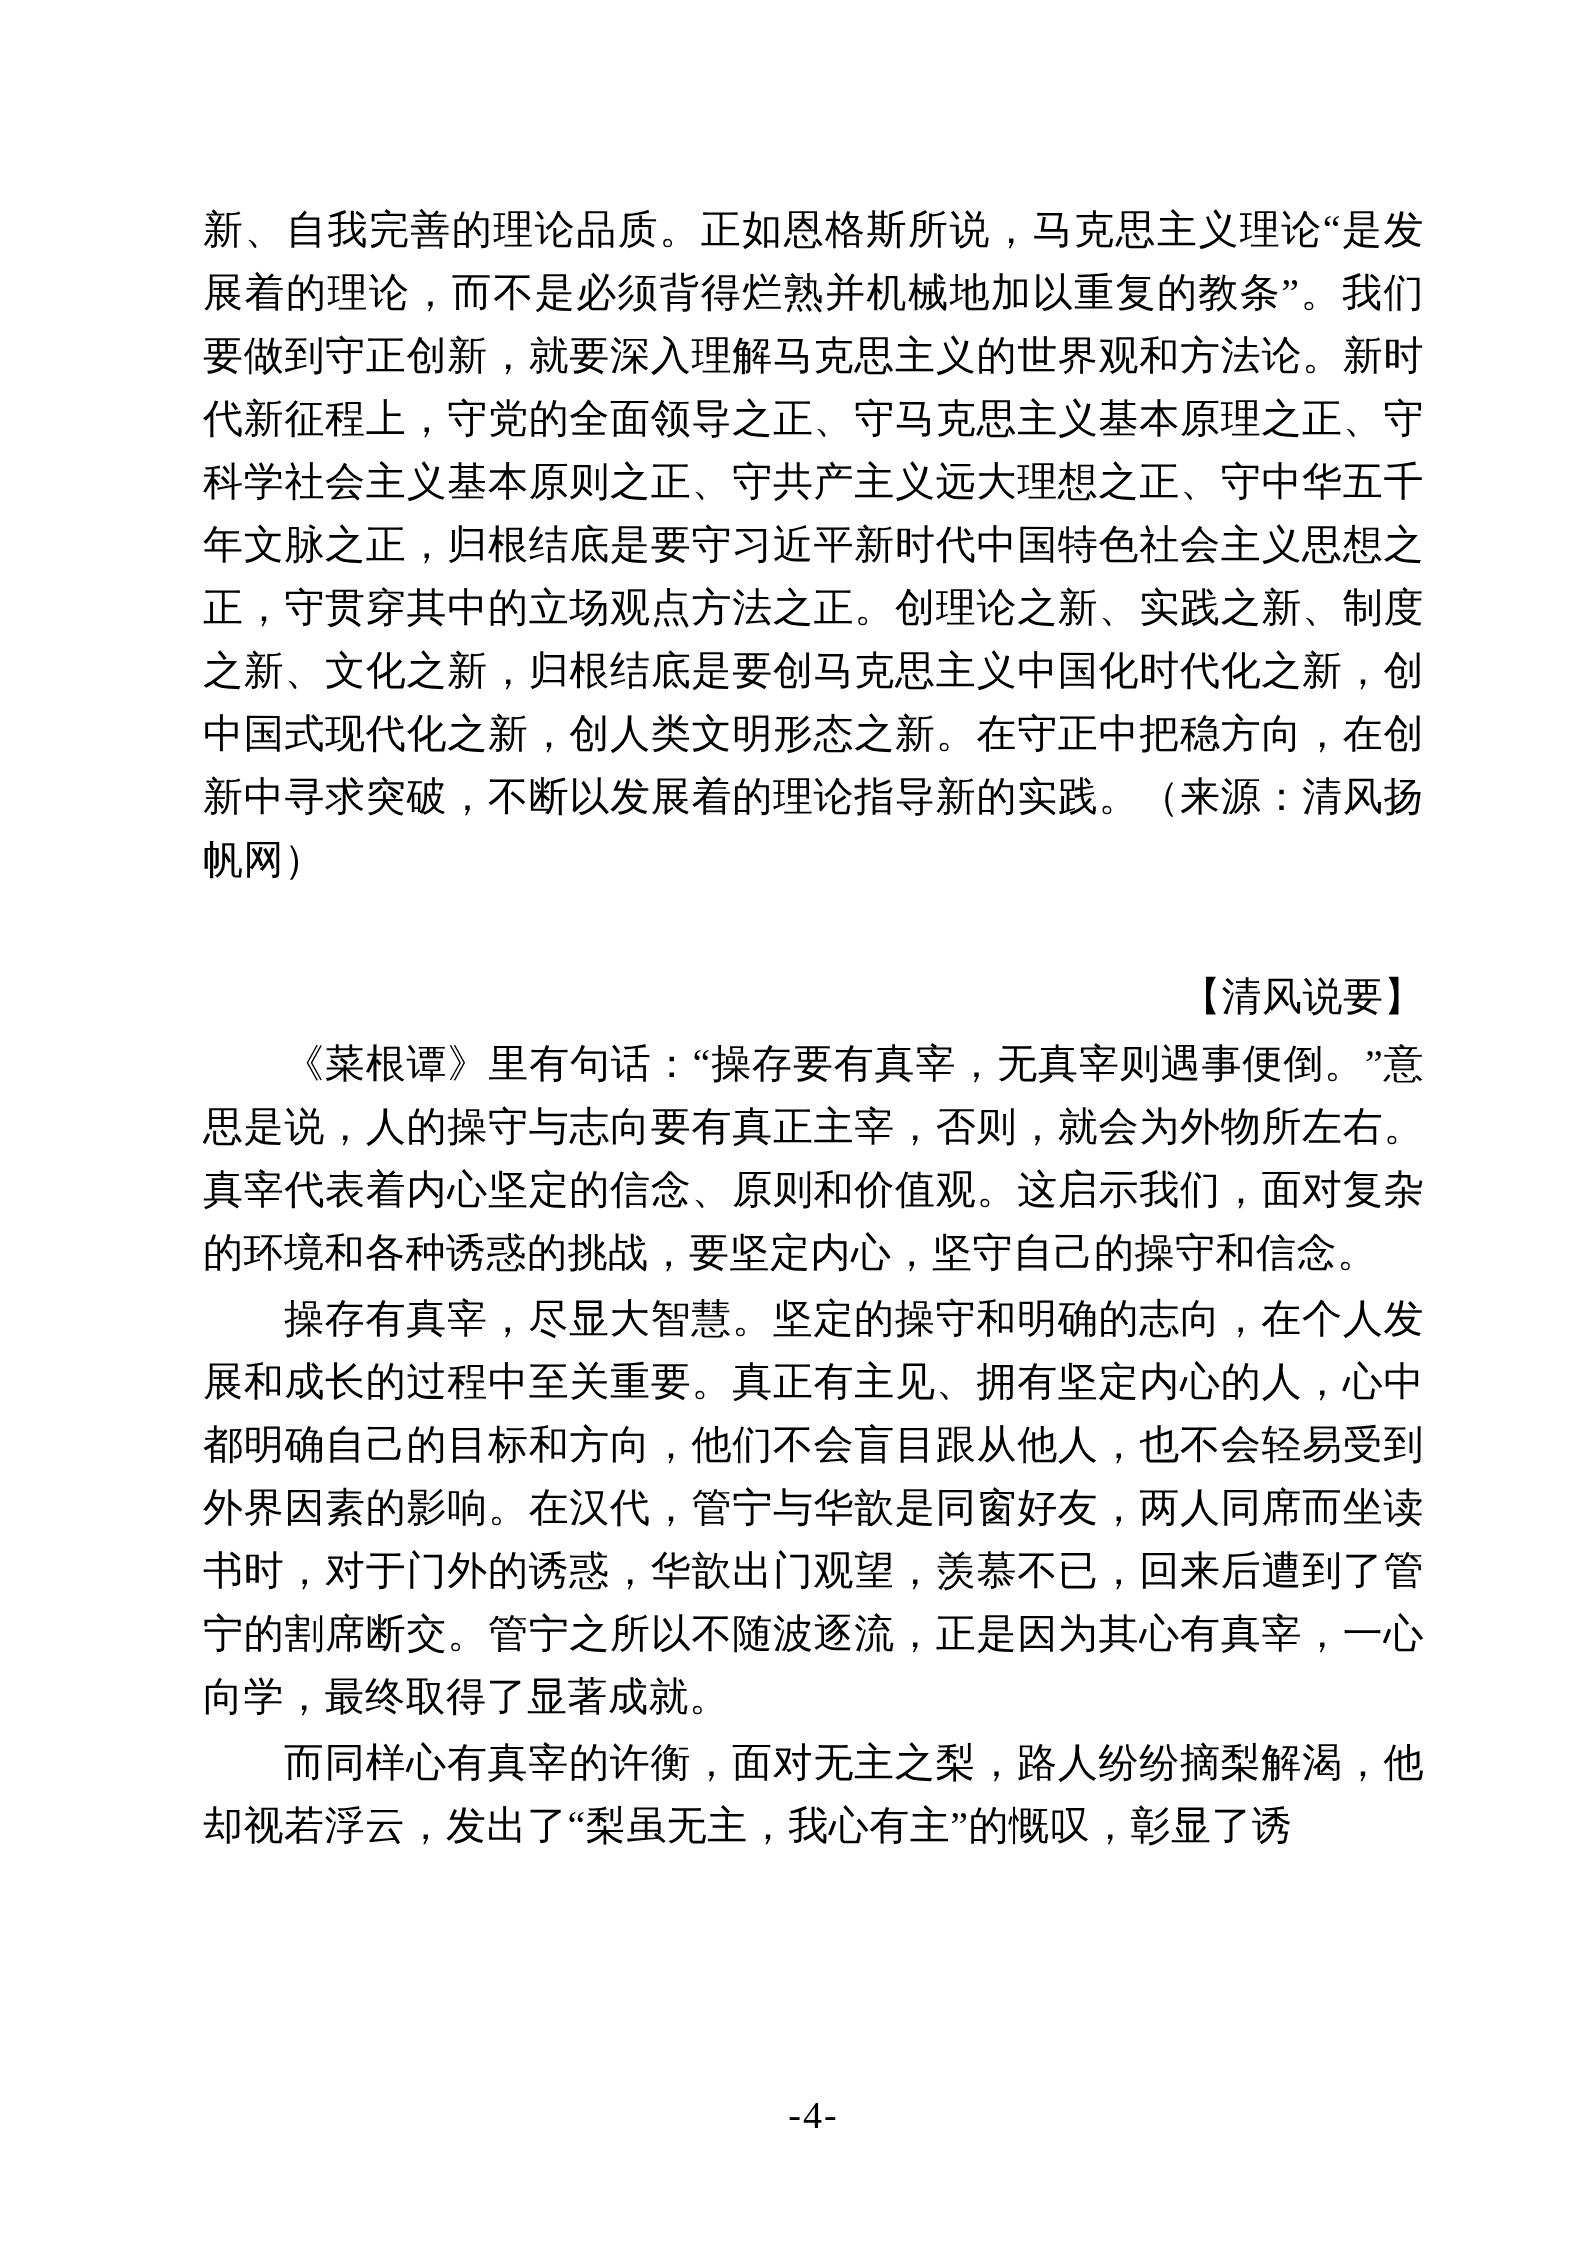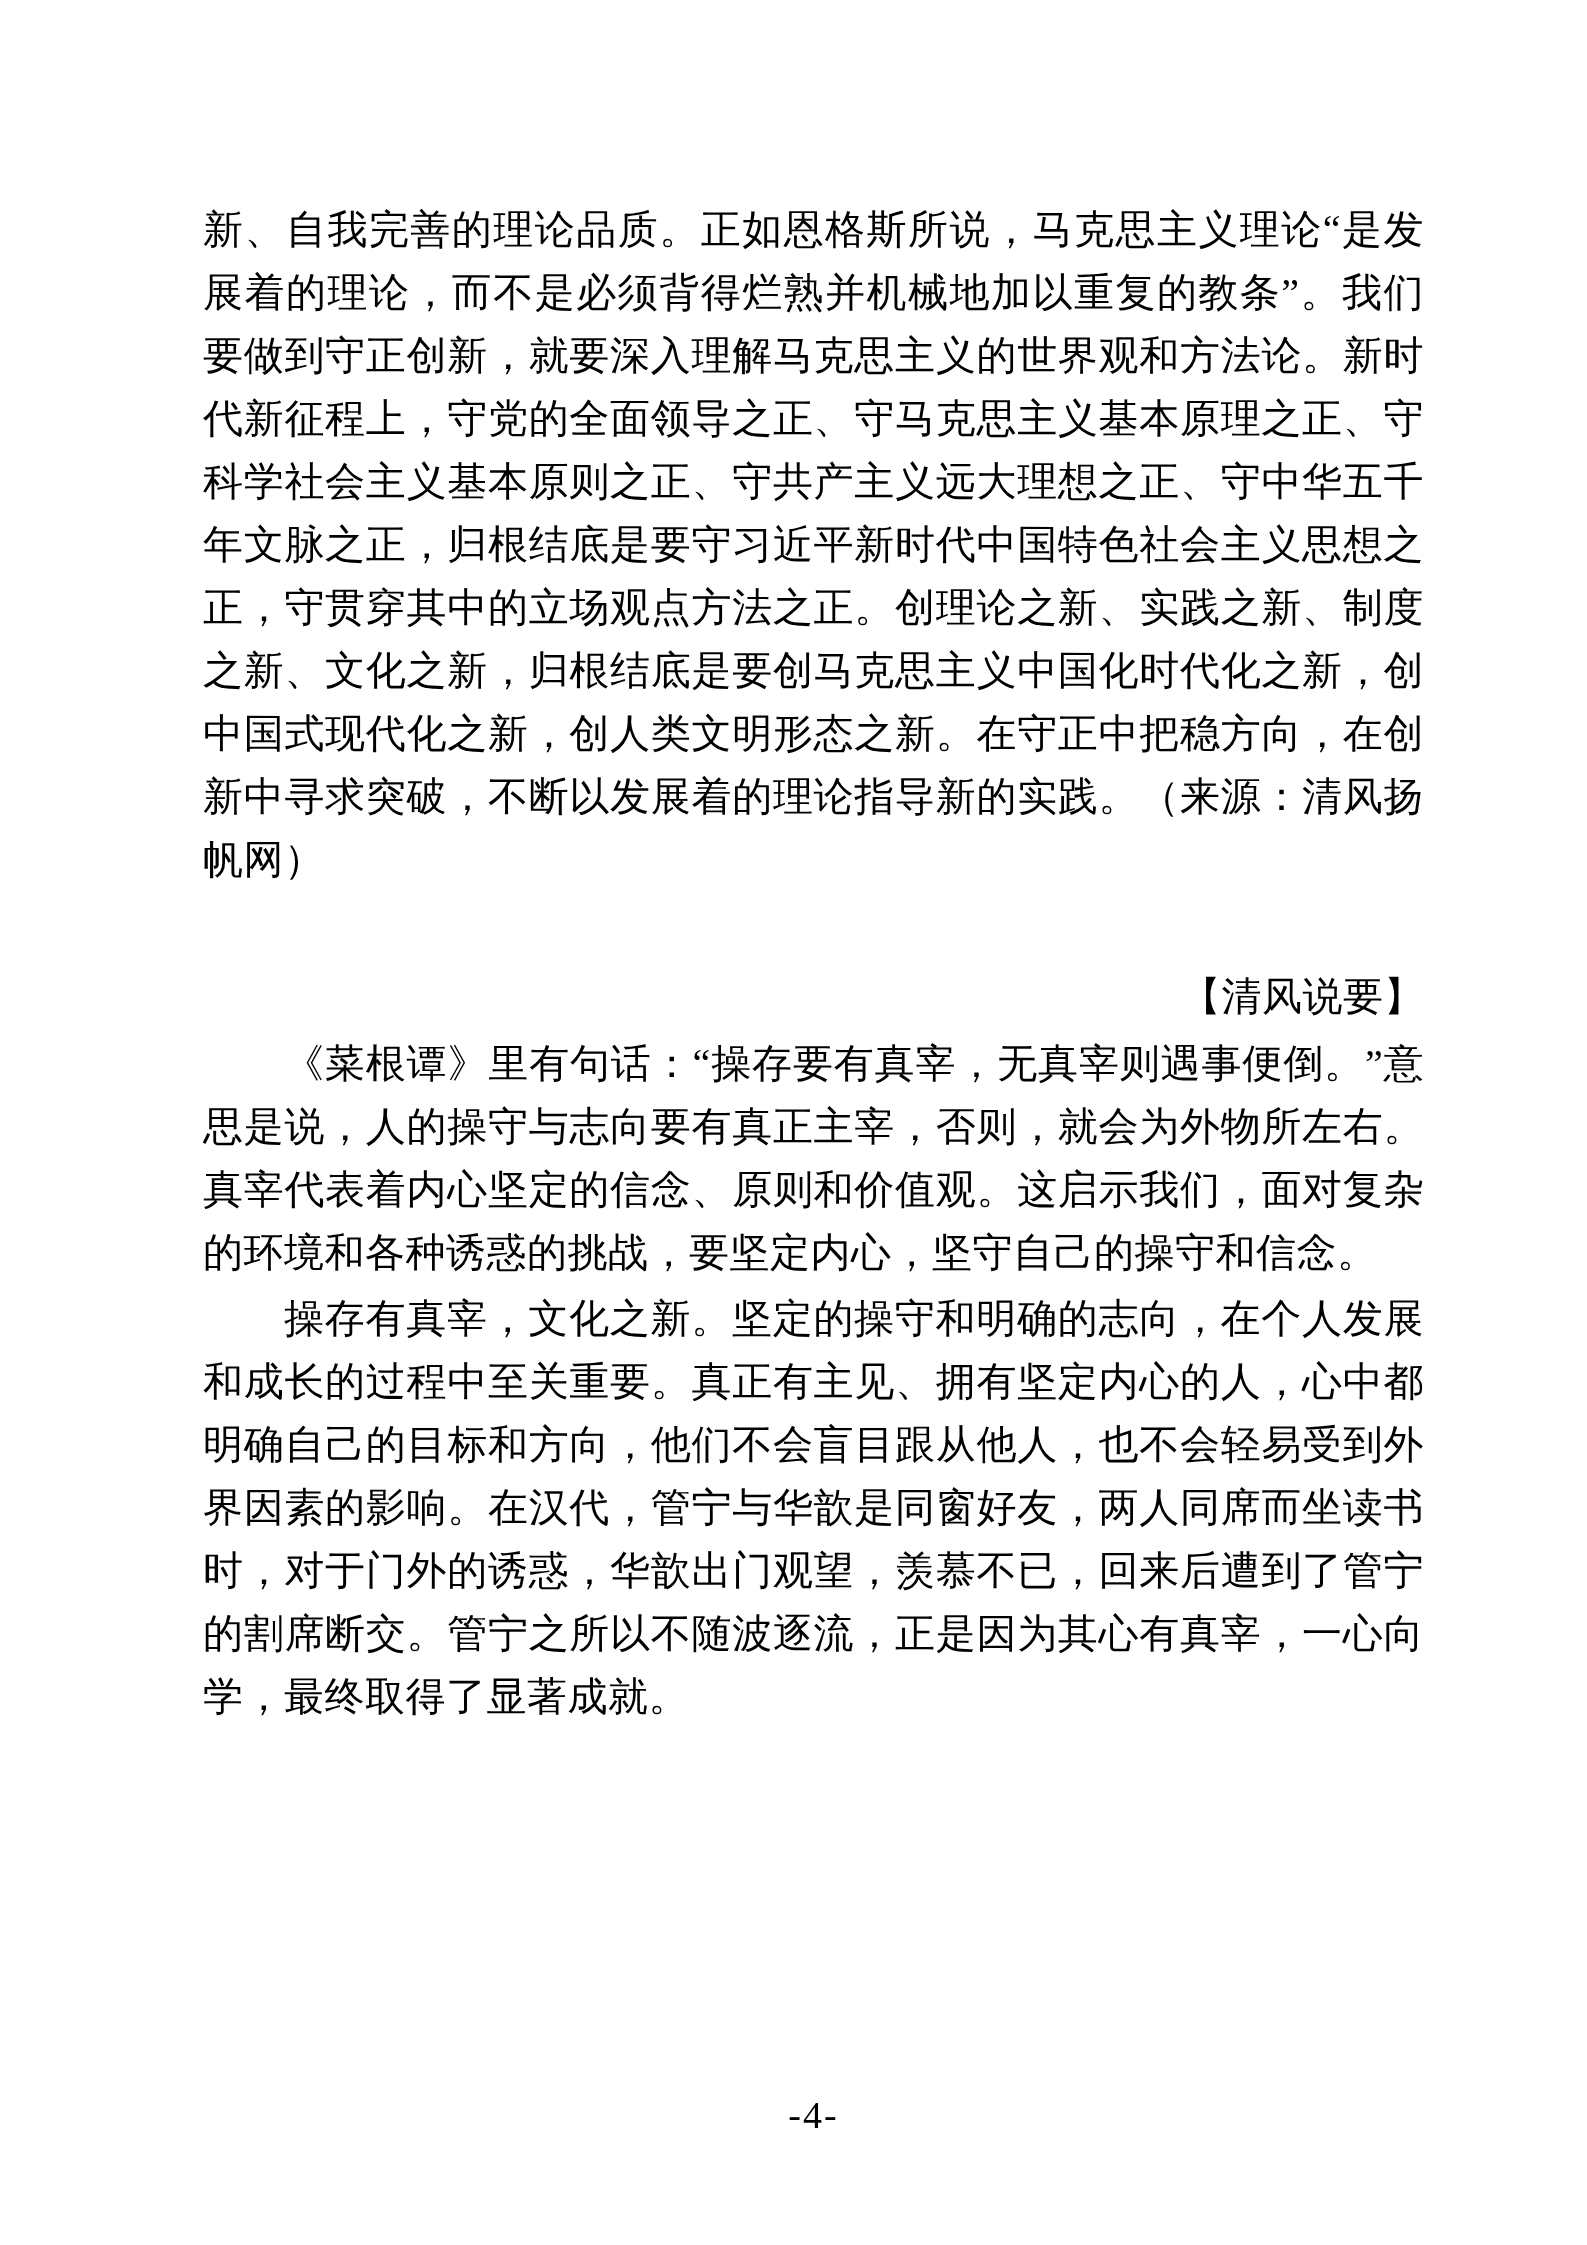--- a/index.html
+++ b/index.html
@@ -71,19 +71,20 @@
 <div class="doc-page">
   <div class="doc-content">
 
     <p class="body-text">新、自我完善的理论品质。正如恩格斯所说，马克思主义理论“是发展着的理论，而不是必须背得烂熟并机械地加以重复的教条”。我们要做到守正创新，就要深入理解马克思主义的世界观和方法论。新时代新征程上，守党的全面领导之正、守马克思主义基本原理之正、守科学社会主义基本原则之正、守共产主义远大理想之正、守中华五千年文脉之正，归根结底是要守习近平新时代中国特色社会主义思想之正，守贯穿其中的立场观点方法之正。创理论之新、实践之新、制度之新、文化之新，归根结底是要创马克思主义中国化时代化之新，创中国式现代化之新，创人类文明形态之新。在守正中把稳方向，在创新中寻求突破，不断以发展着的理论指导新的实践。（来源：清风扬帆网）</p>
 
     <p class="section-header">【清风说要】</p>
 
 
     <p class="body-text indent2 para-2">《菜根谭》里有句话：“操存要有真宰，无真宰则遇事便倒。”意思是说，人的操守与志向要有真正主宰，否则，就会为外物所左右。真宰代表着内心坚定的信念、原则和价值观。这启示我们，面对复杂的环境和各种诱惑的挑战，要坚定内心，坚守自己的操守和信念。</p>
 
-    <p class="body-text indent2 para-3">操存有真宰，文化之新。坚定的操守和明确的志向，在个人发展和成长的过程中至关重要。真正有主见、拥有坚定内心的人，心中都明确自己的目标和方向，他们不会盲目跟从他人，也不会轻易受到外界因素的影响。在汉代，管宁与华歆是同窗好友，两人同席而坐读书时，对于门外的诱惑，华歆出门观望，羡慕不已，回来后遭到了管宁的割席断交。管宁之所以不随波逐流，正是因为其心有真宰，一心向学，最终取得了显著成就。</p>
+    <p class="body-text indent2 para-3">操存有真宰，尽显大智慧。坚定的操守和明确的志向，在个人发展和成长的过程中至关重要。真正有主见、拥有坚定内心的人，心中都明确自己的目标和方向，他们不会盲目跟从他人，也不会轻易受到外界因素的影响。在汉代，管宁与华歆是同窗好友，两人同席而坐读书时，对于门外的诱惑，华歆出门观望，羡慕不已，回来后遭到了管宁的割席断交。管宁之所以不随波逐流，正是因为其心有真宰，一心向学，最终取得了显著成就。</p>
 
+    <p class="body-text indent2 para-4">而同样心有真宰的许衡，面对无主之梨，路人纷纷摘梨解渴，他却视若浮云，发出了“梨虽无主，我心有主”的慨叹，彰显了诱</p>
 
   </div>
 
   <div class="page-number">-4-</div>
 </div>
 
 </body></html>

